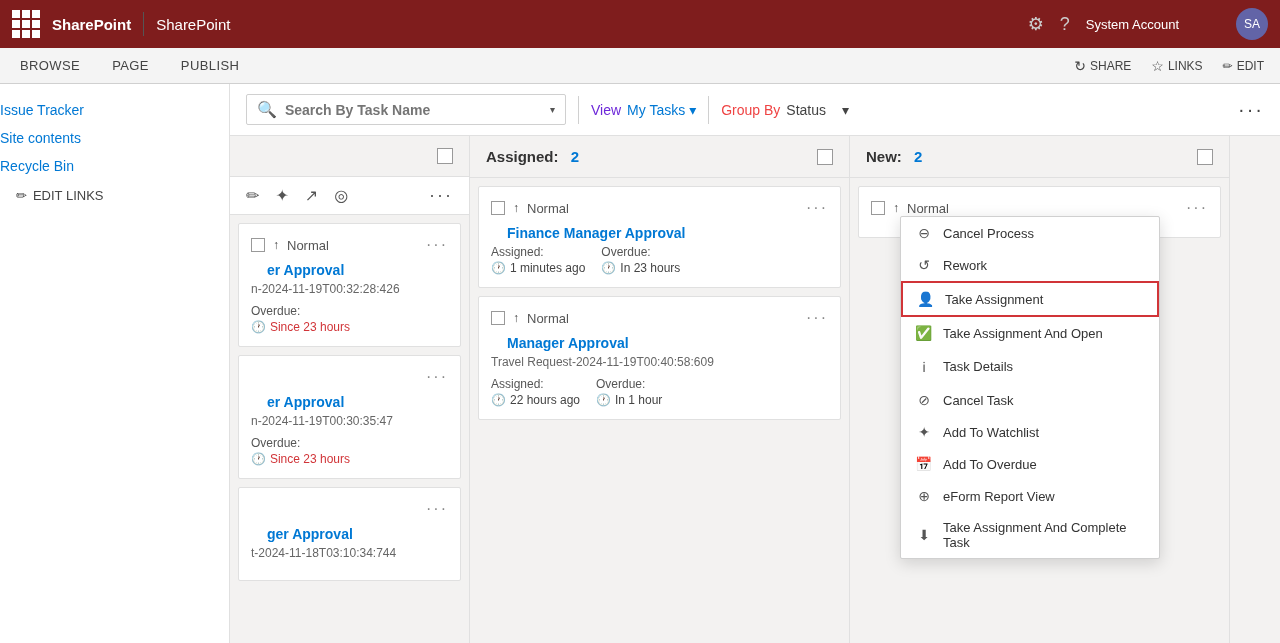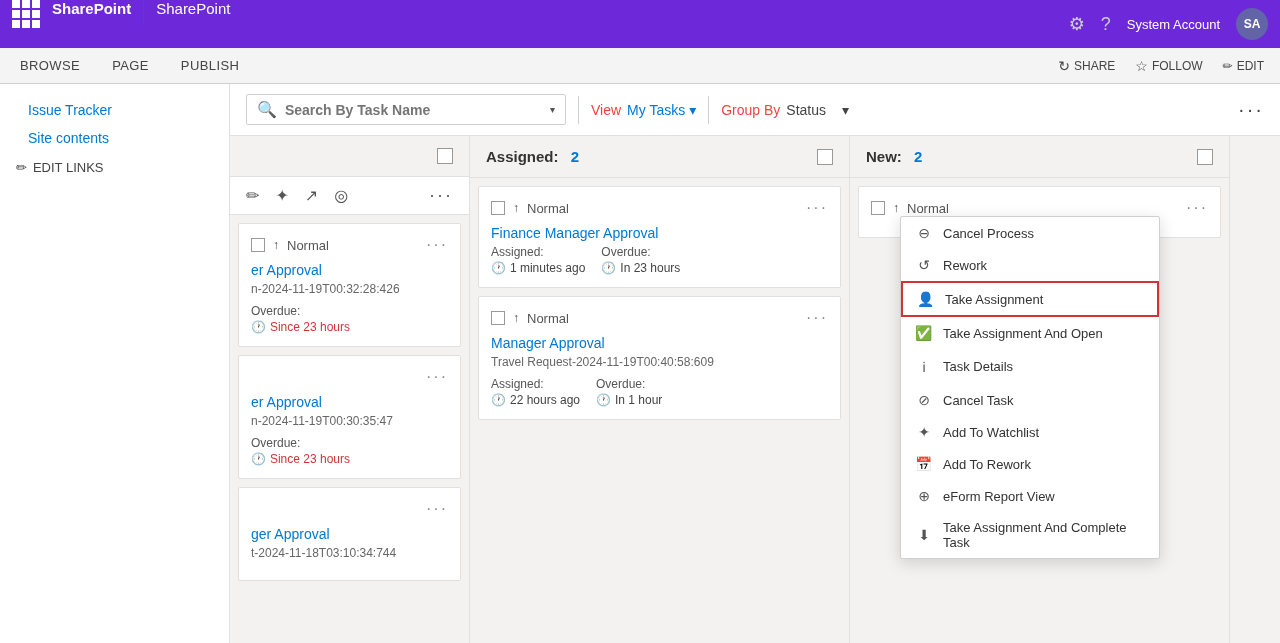--- a/index.html
+++ b/index.html
@@ -1,22 +1,23 @@
 <!DOCTYPE html>
 <html><head>
   <meta charset="utf-8">
   <style>
     * { margin: 0; padding: 0; box-sizing: border-box; }
     body { font-family: 'Segoe UI', Arial, sans-serif; background: #fff; font-size: 14px; overflow: hidden; }
 
     
     .topbar {
-      background: #6d28d9;
+      background: #7f1d1d;
       height: 48px;
       display: flex;
+      align-items: center;
       padding: 0 12px;
       gap: 12px;
       color: #fff;
     }
     .topbar-waffle {
       width: 28px; height: 28px;
       display: grid; grid-template-columns: repeat(3,8px); gap: 2px;
       cursor: pointer;
     }
     .topbar-waffle span {
@@ -34,21 +35,21 @@
     .topbar-right {
       margin-left: auto;
       display: flex; align-items: center; gap: 16px;
     }
     .topbar-icon { color: #ccc; font-size: 18px; cursor: pointer; }
     .topbar-user { color: #fff; font-size: 13px; }
     .topbar-avatar {
       width: 32px; height: 32px; border-radius: 50%;
       background: #6264a7;
       display: flex; align-items: center; justify-content: center;
-      color: #fff; font-size: 12px; font-weight: 700;
+      color: #fff; font-size: 12px; font-weight: 400; margin-left: 41px;
     }
 
     
     .ribbon {
       background: #f4f4f4;
       border-bottom: 1px solid #d0d0d0;
       height: 36px;
       display: flex; align-items: center;
       padding: 0 16px;
       gap: 24px;
@@ -79,21 +80,21 @@
 
     
     .sidebar {
       width: 230px;
       background: #fff;
       border-right: 1px solid #e0e0e0;
       padding: 12px 0;
       flex-shrink: 0;
     }
     .sidebar-item {
-      padding: 6px 28px;
+      padding: 6px 0;
       font-size: 14px;
       color: #0078d4;
       cursor: pointer;
     }
     .sidebar-edit-links {
       padding: 8px 16px;
       font-size: 13px;
       color: #444;
       cursor: pointer;
       display: flex; align-items: center; gap: 6px;
@@ -127,21 +128,21 @@
       border: none; outline: none;
       font-size: 14px; color: #666;
       width: 100%;
       font-weight: bold;
     }
     .search-icon { color: #555; font-size: 16px; }
     .toolbar-divider { width: 1px; height: 28px; background: #d0d0d0; }
     .view-section {
       display: flex; align-items: center; gap: 6px; font-size: 14px;
     }
-    .view-label { color: #ef4444; }
+    .view-label { color: #6d28d9; }
     .view-dropdown {
       display: flex; align-items: center; gap: 4px;
       color: #0078d4; cursor: pointer; font-size: 14px;
     }
     .groupby-section {
       display: flex; align-items: center; gap: 6px; font-size: 14px;
     }
     .groupby-label { color: #ef4444; }
     .groupby-dropdown {
       display: flex; align-items: center; gap: 16px;
@@ -211,22 +212,22 @@
       display: flex; align-items: center; gap: 8px; margin-bottom: 8px;
     }
     .card-checkbox {
       width: 14px; height: 14px; border: 1px solid #999;
       background: #fff; flex-shrink: 0; cursor: pointer;
     }
     .priority-up { color: #444; font-size: 12px; }
     .priority-label { font-size: 13px; color: #555; }
     .card-more { margin-left: auto; color: #888; cursor: pointer; font-size: 16px; letter-spacing:2px; }
     .card-title {
-      font-size: 14px; font-weight: 400; color: #0078d4;
-      cursor: pointer; margin-bottom: 4px;
+      font-size: 14px; font-weight: 700; color: #0078d4;
+      cursor: pointer; margin-bottom: 4px; margin-left: 16px;
     }
     .card-subtitle { font-size: 12px; color: #666; margin-bottom: 8px; }
     .card-meta {
       display: flex; gap: 16px;
     }
     .meta-section { display: flex; flex-direction: column; gap: 2px; }
     .meta-label { font-size: 12px; color: #555; font-weight: 500; }
     .meta-value {
       font-size: 12px; color: #444;
       display: flex; align-items: center; gap: 4px;
@@ -306,34 +307,35 @@
   <span class="ribbon-tab">BROWSE</span>
   <span class="ribbon-tab">PAGE</span>
   <span class="ribbon-tab">PUBLISH</span>
   <div class="ribbon-actions">
     <div class="ribbon-action-btn">
       <span class="icon">↻</span>
       <span>SHARE</span>
     </div>
     <div class="ribbon-action-btn">
       <span class="icon">☆</span>
-      <span>FOLLOW</span>
+      <span>LINKS</span>
     </div>
     <div class="ribbon-edit-btn">
       <span class="icon">✏</span>
       <span>EDIT</span>
     </div>
   </div>
 </div>
 
 <div class="main-layout">
 
   <div class="sidebar">
     <div class="sidebar-item">Issue Tracker</div>
     <div class="sidebar-item">Site contents</div>
+    <div class="sidebar-item">Recycle Bin</div>
     <div class="sidebar-edit-links">
       <span>✏</span>
       <span>EDIT LINKS</span>
     </div>
   </div>
 
   <div class="content">
 
     <div class="toolbar">
       <div class="search-box">
@@ -527,21 +529,21 @@
           <div class="context-menu-item">
             <span class="item-icon">⊘</span>
             <span>Cancel Task</span>
           </div>
           <div class="context-menu-item">
             <span class="item-icon">✦</span>
             <span>Add To Watchlist</span>
           </div>
           <div class="context-menu-item">
             <span class="item-icon">📅</span>
-            <span>Add To Rework</span>
+            <span>Add To Overdue</span>
           </div>
           <div class="context-menu-item">
             <span class="item-icon">⊕</span>
             <span>eForm Report View</span>
           </div>
           <div class="context-menu-item">
             <span class="item-icon">⬇</span>
             <span>Take Assignment And Complete Task</span>
           </div>
         </div>

